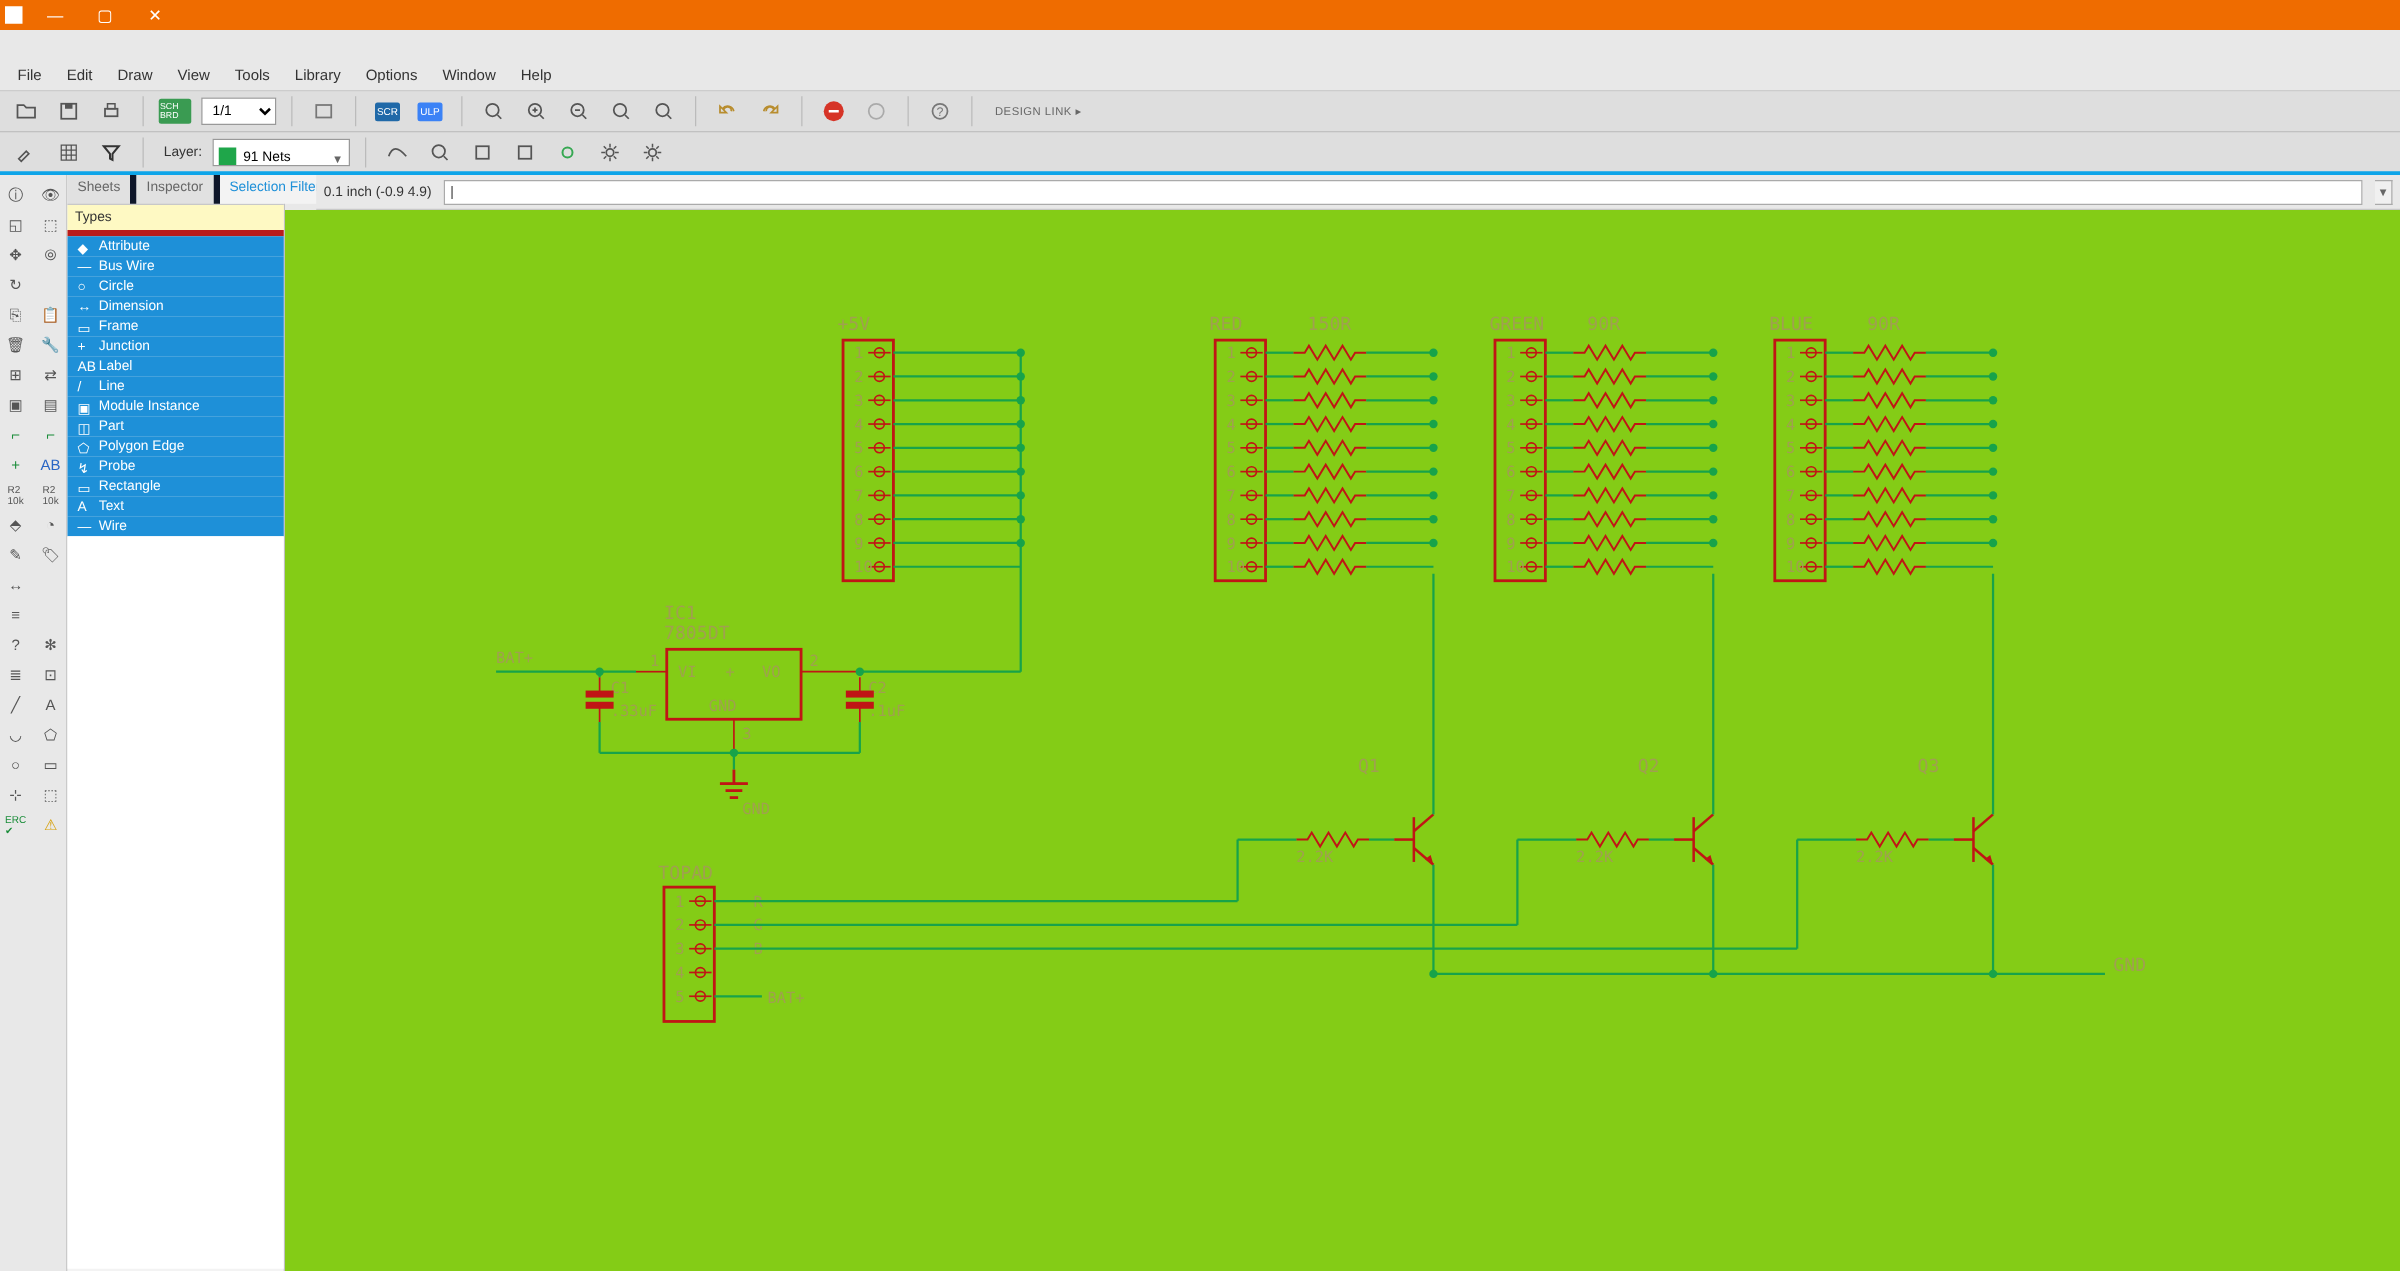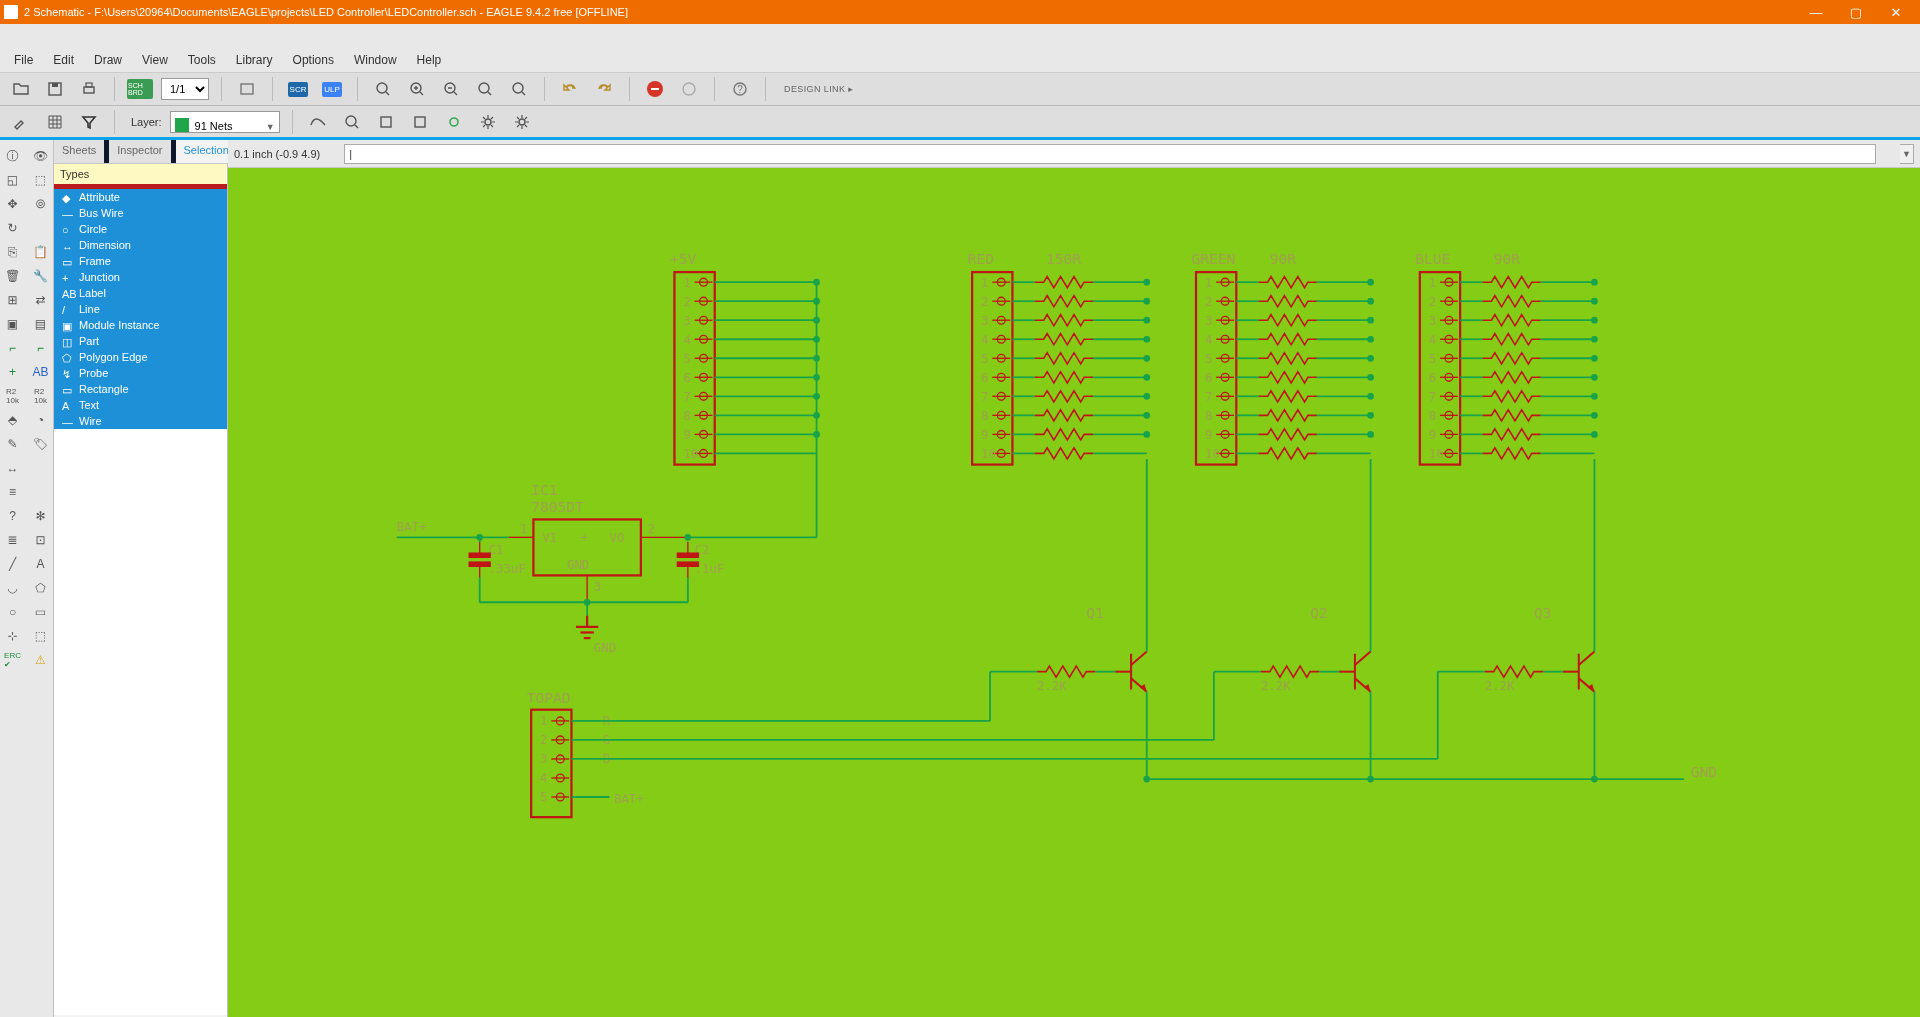--- a/index.html
+++ b/index.html
@@ -14,21 +14,21 @@
 .titlebar .winbtn.close { background: rgba(0,0,0,0); }
 
 
 .menubar { height: 24px; background: #e8e8e8; display: flex; align-items: center; padding: 0 4px; gap: 0; margin-top: 24px; }
 .menubar .menuitem { padding: 3px 10px; font-size: 12px; color: #333; }
 
 
 .toptoolbar { height: 34px; background: #dedede; border-top: 1px solid #ccc; border-bottom: 1px solid #b8b8b8; display: flex; align-items: center; padding: 0 8px; gap: 8px; }
 .tbtn { width: 26px; height: 26px; display: flex; align-items: center; justify-content: center; border-radius: 2px; color: #444; position:relative; }
 .tsep { width: 1px; height: 24px; background: #bbb; margin: 0 4px; }
-.sheetdrop { width: 48px; height: 22px; border: 1px solid #999; background: #fff; font-size: 11px; padding: 2px 4px; }
+.sheetdrop { width: 60px; height: 22px; border: 1px solid #999; background: #fff; font-size: 11px; padding: 2px 4px; }
 .designlink { font-size: 9px; color: #666; letter-spacing: 0.4px; }
 
 
 .toolbar2 { height: 34px; background: #dedede; border-bottom: 3px solid #0ea5e9; display: flex; align-items: center; padding: 0 8px; gap: 8px; }
 .layerlabel { font-size: 11px; color: #333; margin-left: 4px; }
 .layerdrop { width: 110px; height: 22px; border: 1px solid #999; background: #fff; font-size: 11px; display: flex; align-items: flex-end; padding: 0 4px; gap: 6px; }
 .layerswatch { width: 14px; height: 14px; background: #1fa64a; }
 
 
 .mainrow { display: flex; height: calc(1017px - 24px - 24px - 34px - 34px); }
@@ -46,21 +46,21 @@
 .sidetab.active { color: #1e90d8; background: #f3f3f3; }
 .typeshdr { padding: 4px 6px; font-size: 11px; color: #333; border-bottom: 5px solid #b91c1c; background: #fef9c3; }
 .typeslist { flex: 0 0 auto; }
 .typerow { display: flex; align-items: center; gap: 7px; padding: 2px 8px; font-size: 11px; color: #fff; background: #1e90d8; height: 16px; }
 .typeicon { width: 10px; height: 10px; display: inline-block; }
 .sidefill { flex: 1; background: #fff; }
 .resetbtn { align-self: flex-end; margin: 4px; padding: 2px 10px; font-size: 11px; border: 1px solid #aaa; border-radius: 3px; background: #f2f2f2; color:#333; }
 
 
 .canvaswrap { flex: 1; display: flex; flex-direction: column; }
-.coordbar { height: 28px; background: #e8e8e8; border-bottom: 1px solid #c8c8c8; display: flex; align-items: center; padding: 0 6px; gap: 24px; }
+.coordbar { height: 28px; background: #e8e8e8; border-bottom: 1px solid #c8c8c8; display: flex; align-items: center; padding: 0 6px; gap: 10px; margin-left: 25px; }
 .coordtext { font-size: 11px; color: #333; }
 .cmdline { flex: 1; height: 20px; border: 1px solid #aaa; background: #fff; font-size: 11px; padding: 1px 4px; color:#333; }
 .cmddrop { width: 14px; height: 20px; border: 1px solid #aaa; border-left: none; background: #f0f0f0; display:flex; align-items:center; justify-content:center; font-size:9px; color:#666; }
 .canvas { flex: 1; background: #84cc16; position: relative; overflow: hidden; }
 
 
 svg.schematic { position: absolute; left: 0; top: 0; width: 100%; height: 100%; }
 .part-outline { stroke: #c01515; stroke-width: 2; fill: none; }
 .wire { stroke: #17a34a; stroke-width: 1.6; fill: none; }
 .pin { stroke: #c01515; stroke-width: 1.2; fill: none; }
@@ -77,21 +77,20 @@
 .ulp-chip{background:#3b82f6;color:#fff;font-size:8px;padding:3px 2px;border-radius:2px;}
 .sch-chip{background:#3a9b52;color:#fff;font-size:7px;padding:3px 1px;border-radius:2px;}
 .stop-icon{width:16px;height:16px;border-radius:50%;background:#d63427;display:flex;align-items:center;justify-content:center;}
 .stop-icon::after{content:"";width:8px;height:2px;background:#fff;}
 </style>
 </head>
 <body>
 
 <div class="titlebar">
   <div class="icon"></div>
-  <div class="title">2 Schematic - F:\Users\20964\Documents\EAGLE\projects\LED Controller\LEDController.sch - EAGLE 9.4.2 free [OFFLINE]</div>
   <div class="winbtns">
     <div class="winbtn">—</div>
     <div class="winbtn">▢</div>
     <div class="winbtn close">✕</div>
   </div>
 </div>
 
 <div class="menubar">
   <div class="menuitem">File</div>
   <div class="menuitem">Edit</div>

